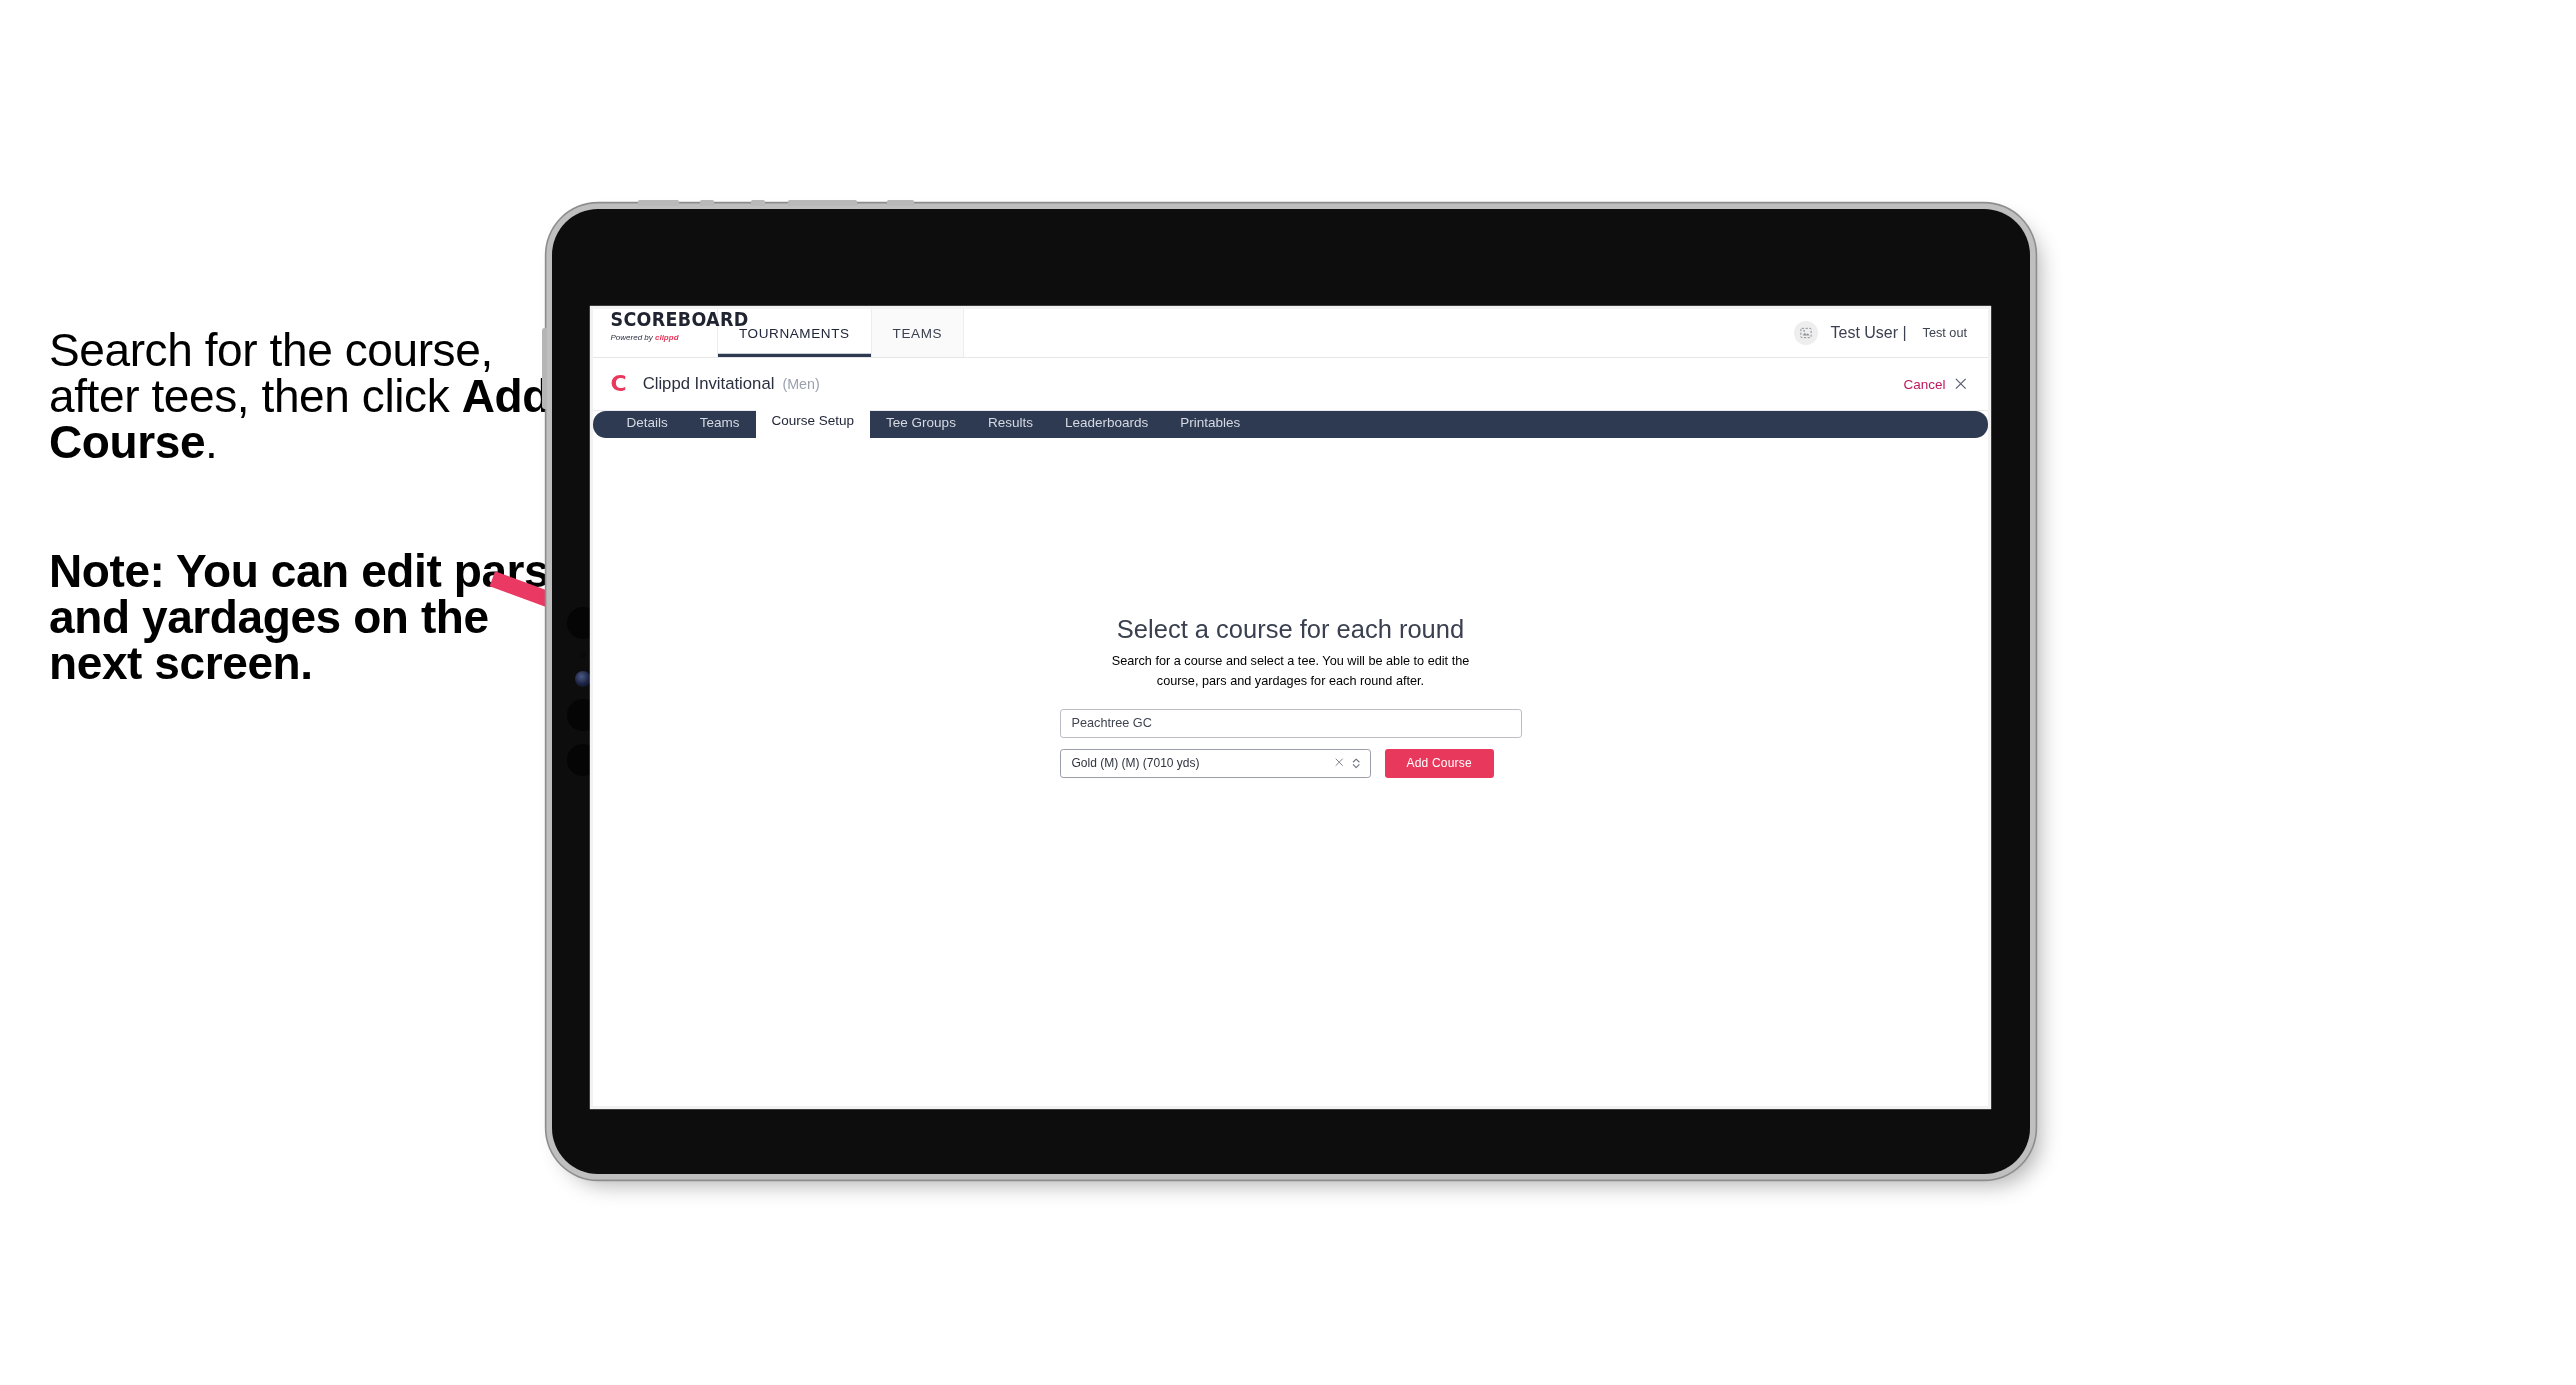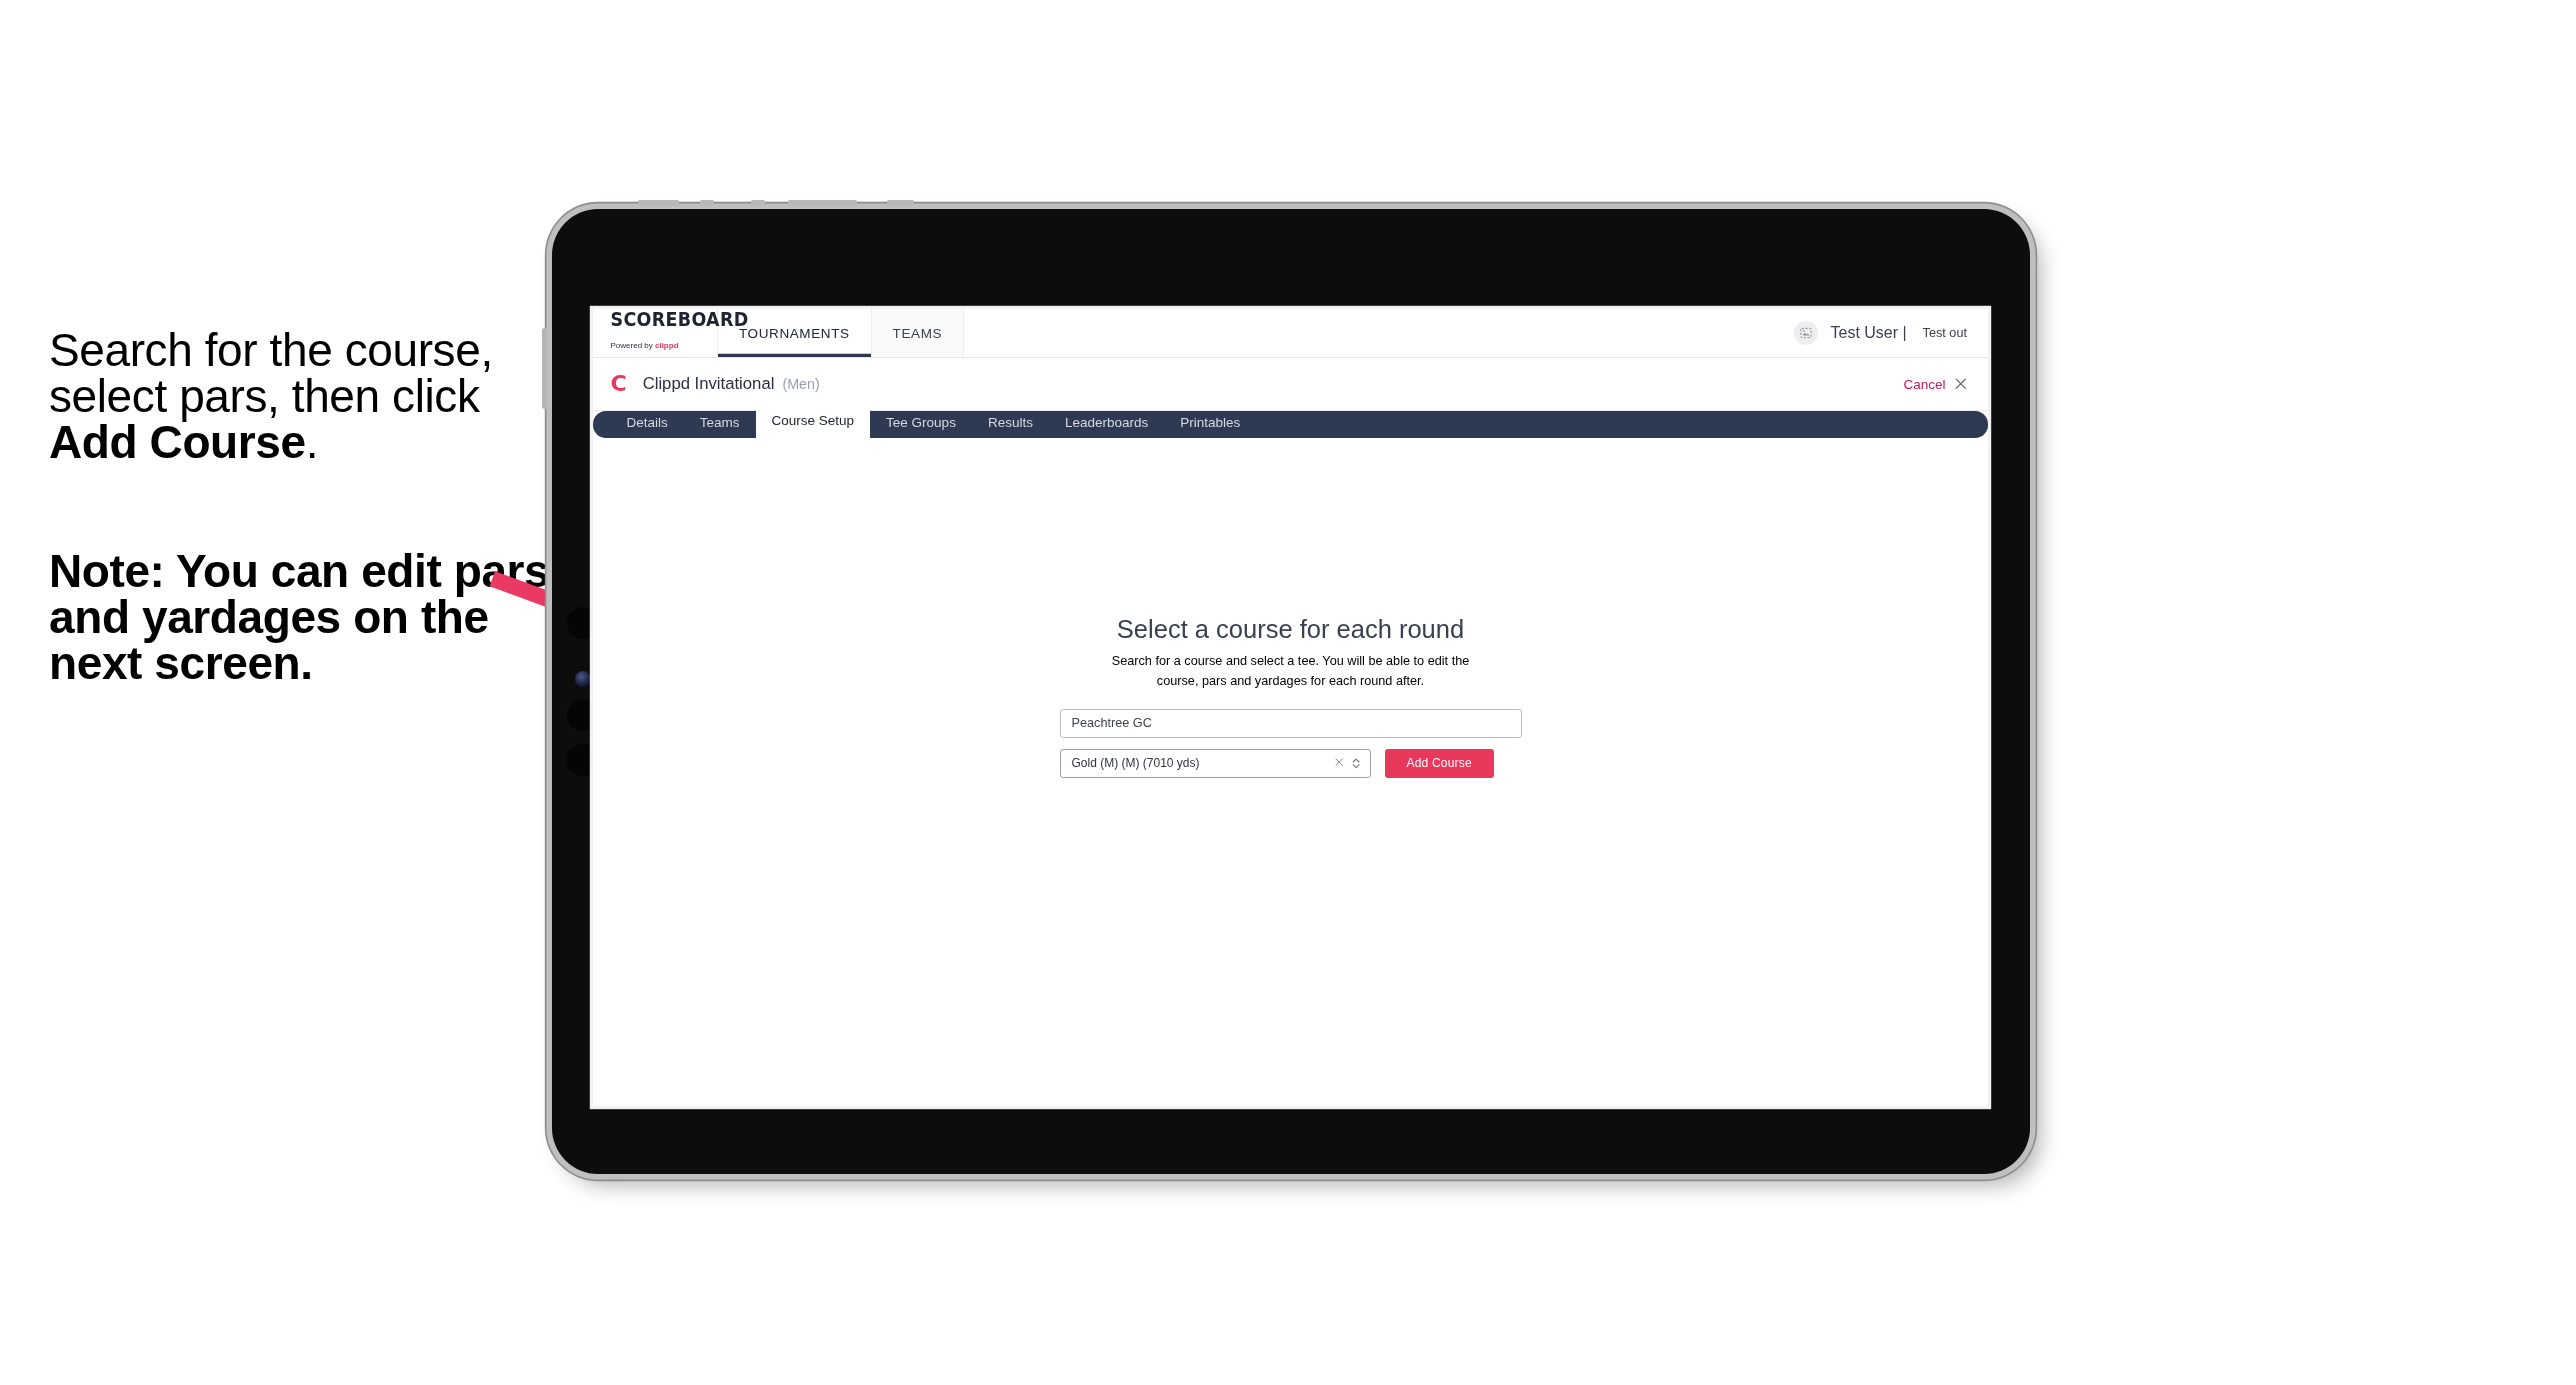--- a/index.html
+++ b/index.html
@@ -119,21 +119,22 @@
     font-weight: bold;
     letter-spacing: 0.3px;
     color: #1f2430;
     font-family: "DejaVu Sans", sans-serif;
     transform: scaleY(1.12);
     transform-origin: left center;
   }
   .brand-sub {
     font-size: 8px;
     color: #2b3040;
-    margin-top: 12px;
+    margin-top: 4px;
+    font-style: italic;
   }
   .brand-sub .clippd { color: #e8395c; font-weight: bold; }
 
   .topnav { display: flex; align-items: stretch; }
   .topnav-item {
     display: flex; align-items: center;
     padding: 0 21px;
     font-size: 13.5px;
     color: #3b4150;
     letter-spacing: 0.6px;
@@ -300,21 +301,21 @@
     cursor: pointer;
     letter-spacing: 0.2px;
   }
 </style>
 </head>
 <body>
 
 <div id="stage">
 
   <div class="annotations">
-    <div class="anno-p anno-p1"><span>Search for the course, select pars, then click </span><b>Add Course</b><span>.</span></div>
+    <div class="anno-p anno-p1"><span>Search for the course, after tees, then click </span><b>Add Course</b><span>.</span></div>
     <div class="anno-p anno-p2">Note: You can edit pars and yardages on the next screen.</div>
   </div>
 
   <svg class="arrow-svg" viewBox="0 0 760 320">
     <line x1="18" y1="26" x2="660" y2="262" stroke="#ea3a63" stroke-width="20" stroke-linecap="butt"></line>
     <polygon points="620,215 718,288 608,302" fill="#ea3a63"></polygon>
   </svg>
 
   <div class="tablet">
 

